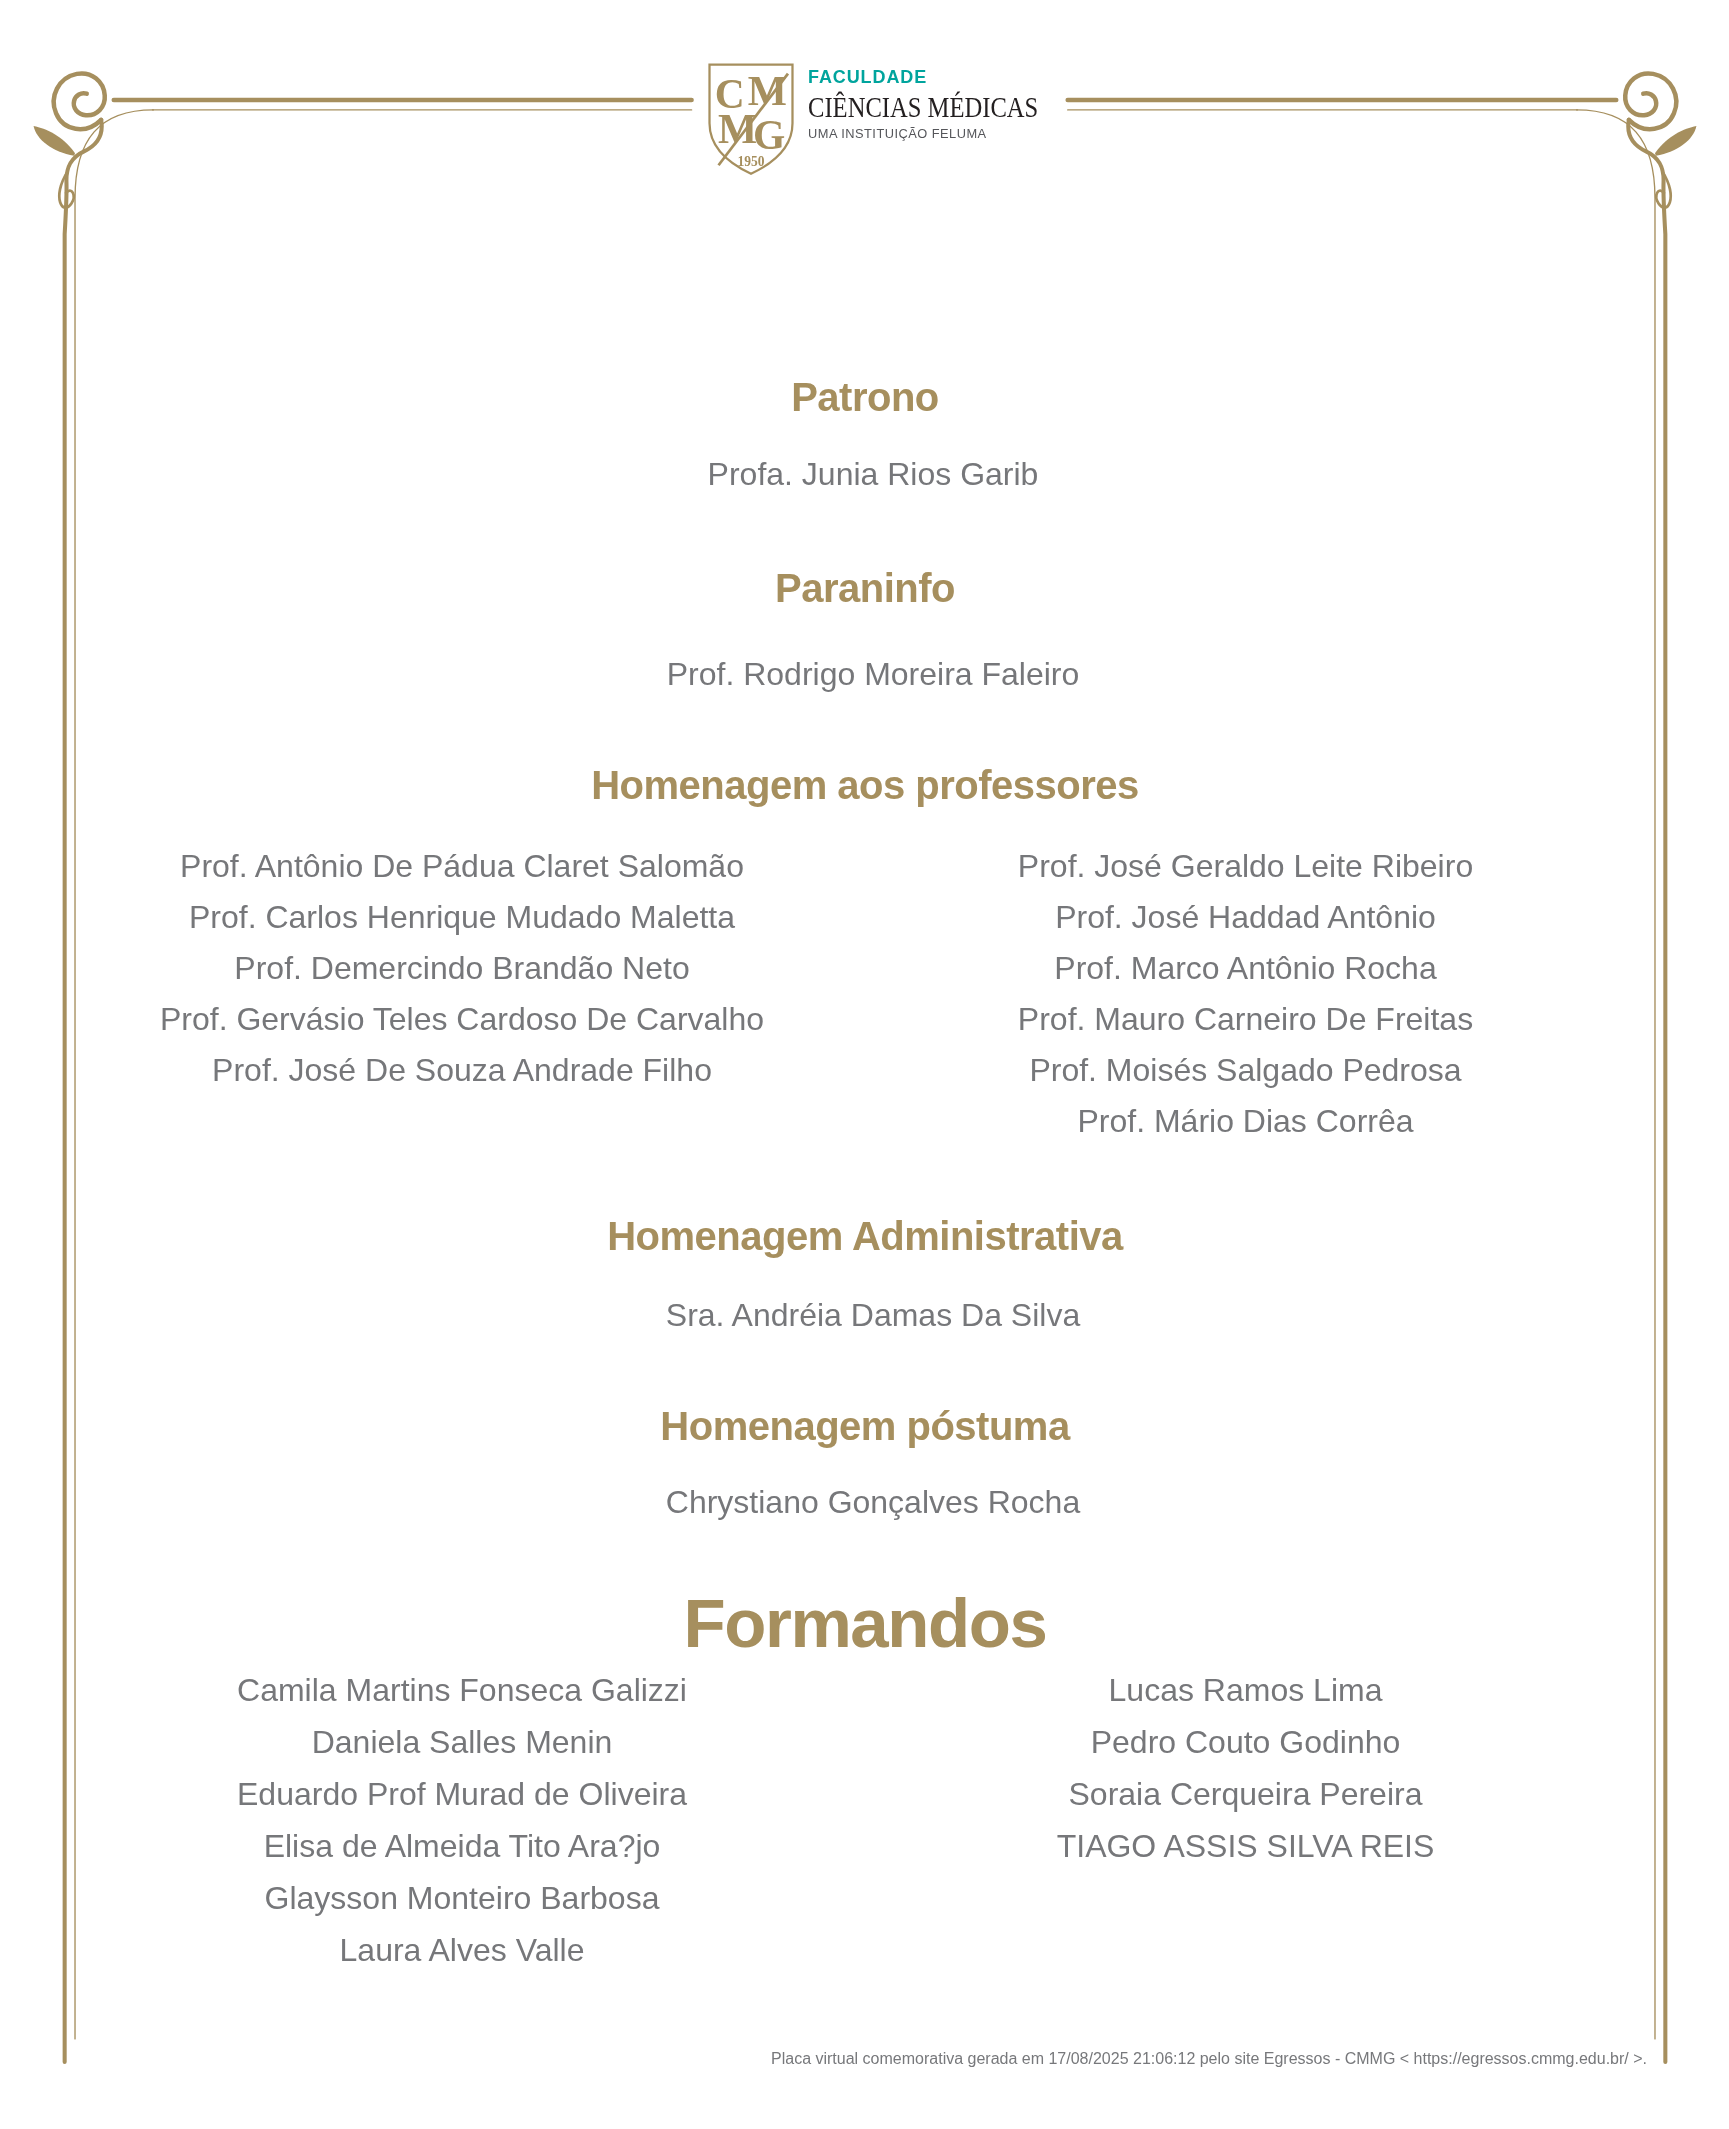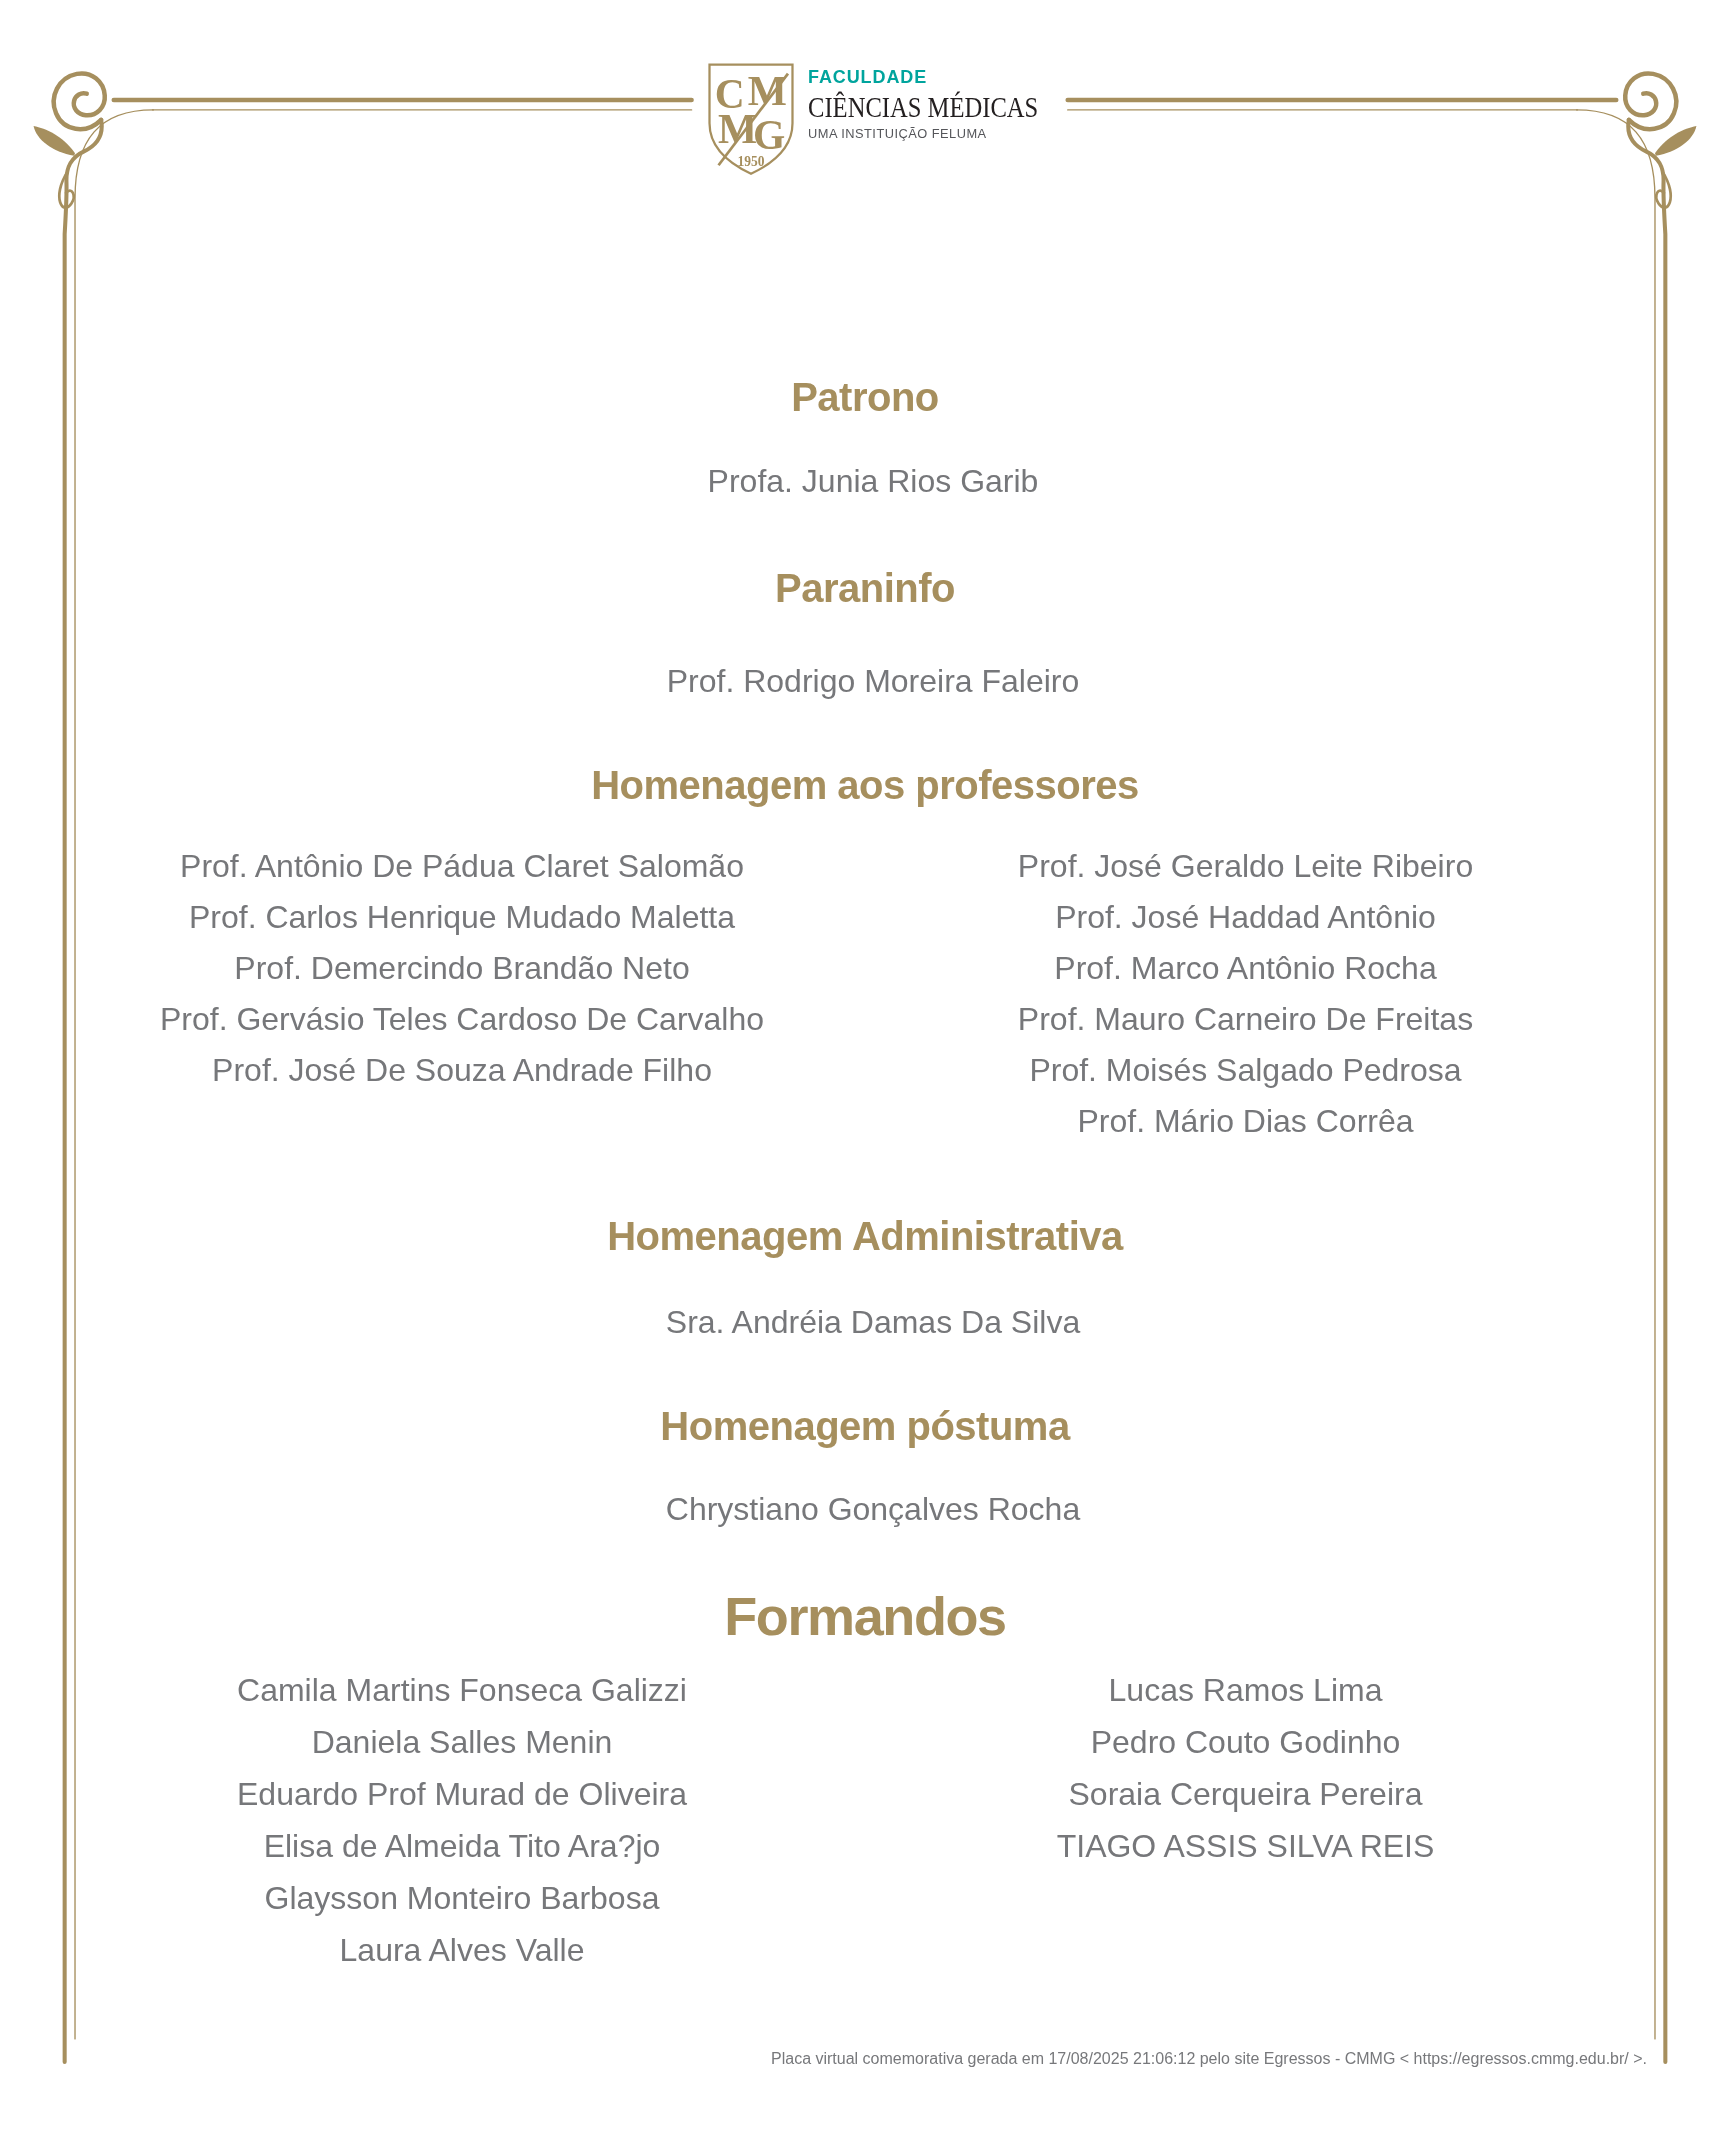--- a/index.html
+++ b/index.html
@@ -33,24 +33,24 @@
   .h-gold{
     position:absolute;left:0;right:0;margin:0;
     text-align:center;color:#a68f5e;
     font-size:40px;font-weight:bold;letter-spacing:-0.5px;line-height:1;
   }
   .h-patrono{top:377px;}
   .h-paraninfo{top:568px;}
   .h-professores{top:765px;}
   .h-administrativa{top:1216px;}
   .h-postuma{top:1406px;}
-  .h-formandos{top:1589px;font-size:54px;letter-spacing:-1.4px;}
+  .h-formandos{top:1589px;font-size:69px;letter-spacing:-1.4px;}
 
   .single-name{
-    position:absolute;left:0;right:0;margin:11px;
+    position:absolute;left:0;right:0;margin:4px;
     text-align:center;color:#76777a;font-size:32px;font-weight:400;line-height:1;padding-left:16px;
   }
   .n-patrono{top:454px;}
   .n-paraninfo{top:654px;}
   .n-administrativa{top:1295px;}
   .n-postuma{top:1482px;}
 
   .cols{position:absolute;left:0;right:0;}
   .cols-professores{top:841px;}
   .cols-formandos{top:1664px;}

